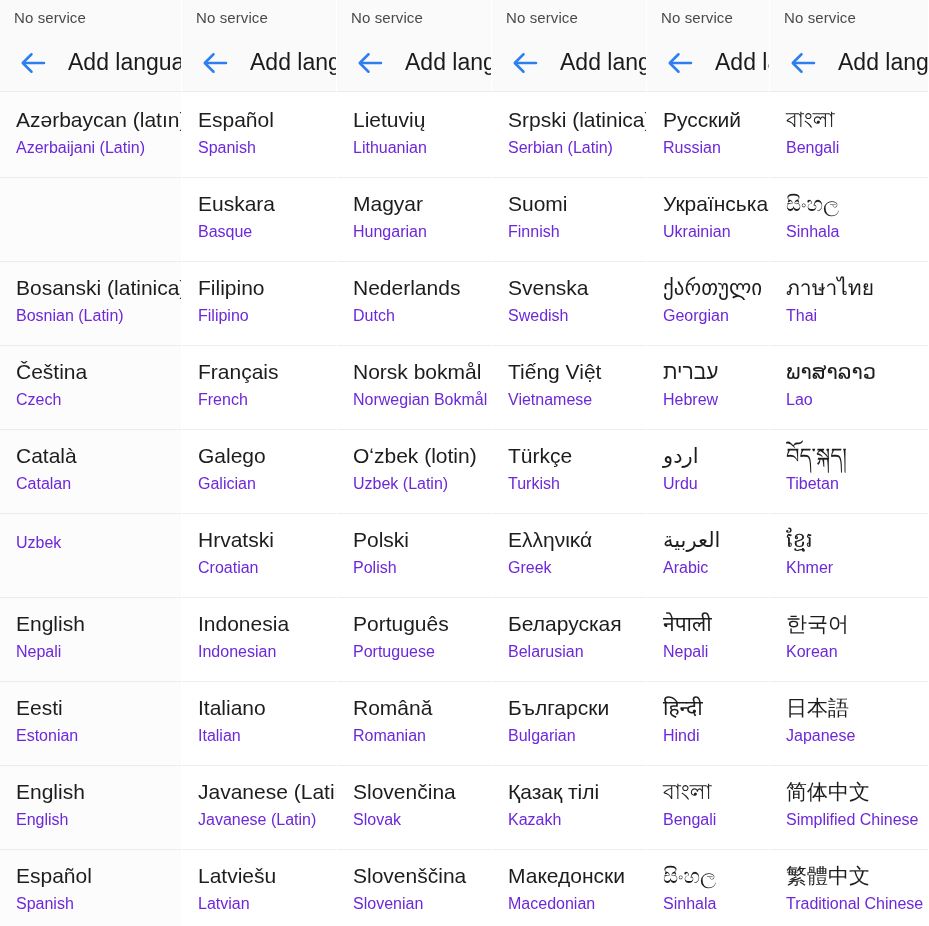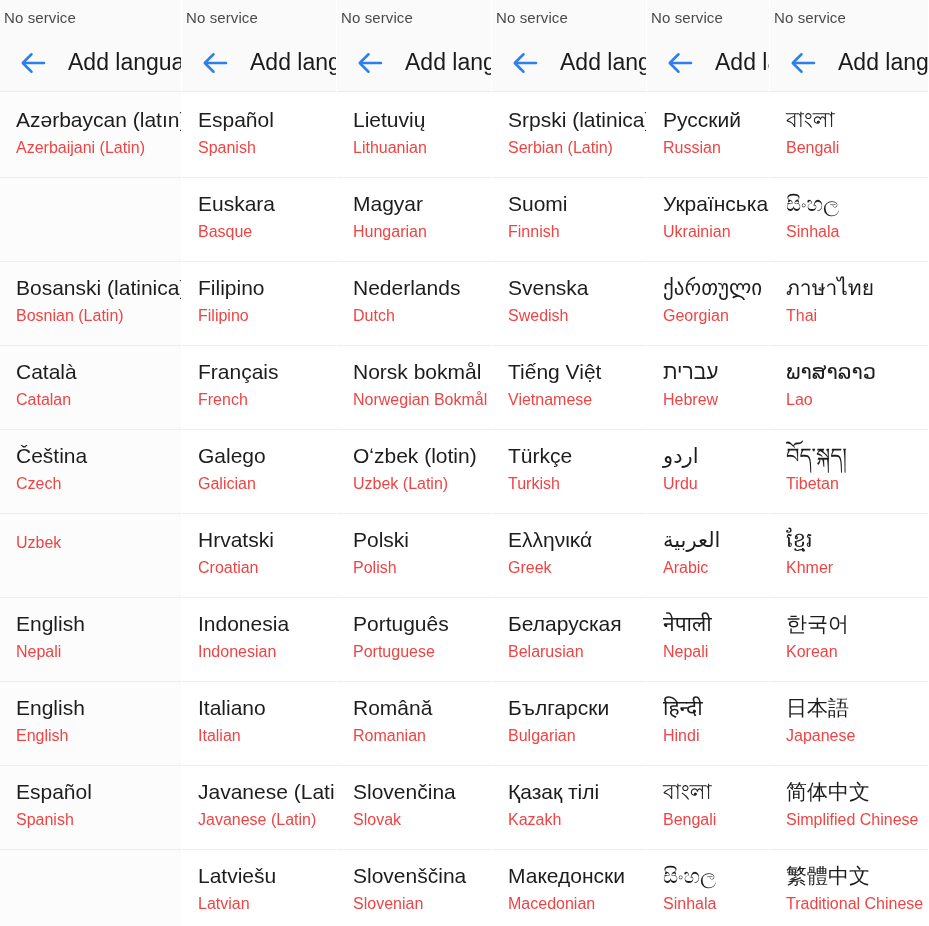--- a/index.html
+++ b/index.html
@@ -44,21 +44,21 @@
     position: absolute;
     top: 0;
     left: 0;
     background: #ffffff;
   }
 
   .statusbar {
     height: 34px;
     display: flex;
     align-items: center;
-    padding-left: 4px;
+    padding-left: 14px;
     background: #fafafa;
   }
 
   .statusbar .carrier {
     font-size: 15px;
     color: #4a4a4a;
     letter-spacing: 0.1px;
   }
 
   .appbar {
@@ -106,21 +106,21 @@
     font-size: 21px;
     line-height: 1.18;
     color: #1d1d1d;
     white-space: nowrap;
     font-weight: 400;
   }
 
   .lang-english {
     font-size: 16px;
     line-height: 1.35;
-    color: #ef4444;
+    color: #6d28d9;
     margin-top: 4px;
     white-space: nowrap;
   }
 
   
   .phone.p1 .viewport { background: #fcfcfc; }
   .phone.p1 .list     { background: #fcfcfc; }
   .phone.p1 .lang-row { border-bottom-color: #ececec; }
 </style>
 </head>
@@ -148,35 +148,39 @@
             <div class="lang-native">Azərbaycan (latın)</div>
             <div class="lang-english">Azerbaijani (Latin)</div>
           </div>
           <div class="lang-row">
           </div>
           <div class="lang-row">
             <div class="lang-native">Bosanski (latinica)</div>
             <div class="lang-english">Bosnian (Latin)</div>
           </div>
           <div class="lang-row">
+            <div class="lang-native">Čeština</div>
+            <div class="lang-english">Czech</div>
+          </div>
+          <div class="lang-row">
             <div class="lang-native">Català</div>
             <div class="lang-english">Catalan</div>
           </div>
           <div class="lang-row">
-            <div class="lang-native">Čeština</div>
-            <div class="lang-english">Czech</div>
-          </div>
-          <div class="lang-row">
             <div class="lang-english">Uzbek</div>
           </div>
           <div class="lang-row">
             <div class="lang-native">English</div>
             <div class="lang-english">Nepali</div>
           </div>
           <div class="lang-row">
+            <div class="lang-native">Eesti</div>
+            <div class="lang-english">Estonian</div>
+          </div>
+          <div class="lang-row">
             <div class="lang-native">English</div>
             <div class="lang-english">English</div>
           </div>
           <div class="lang-row">
             <div class="lang-native">Español</div>
             <div class="lang-english">Spanish</div>
           </div>
         </div>
       </div>
     </div>

